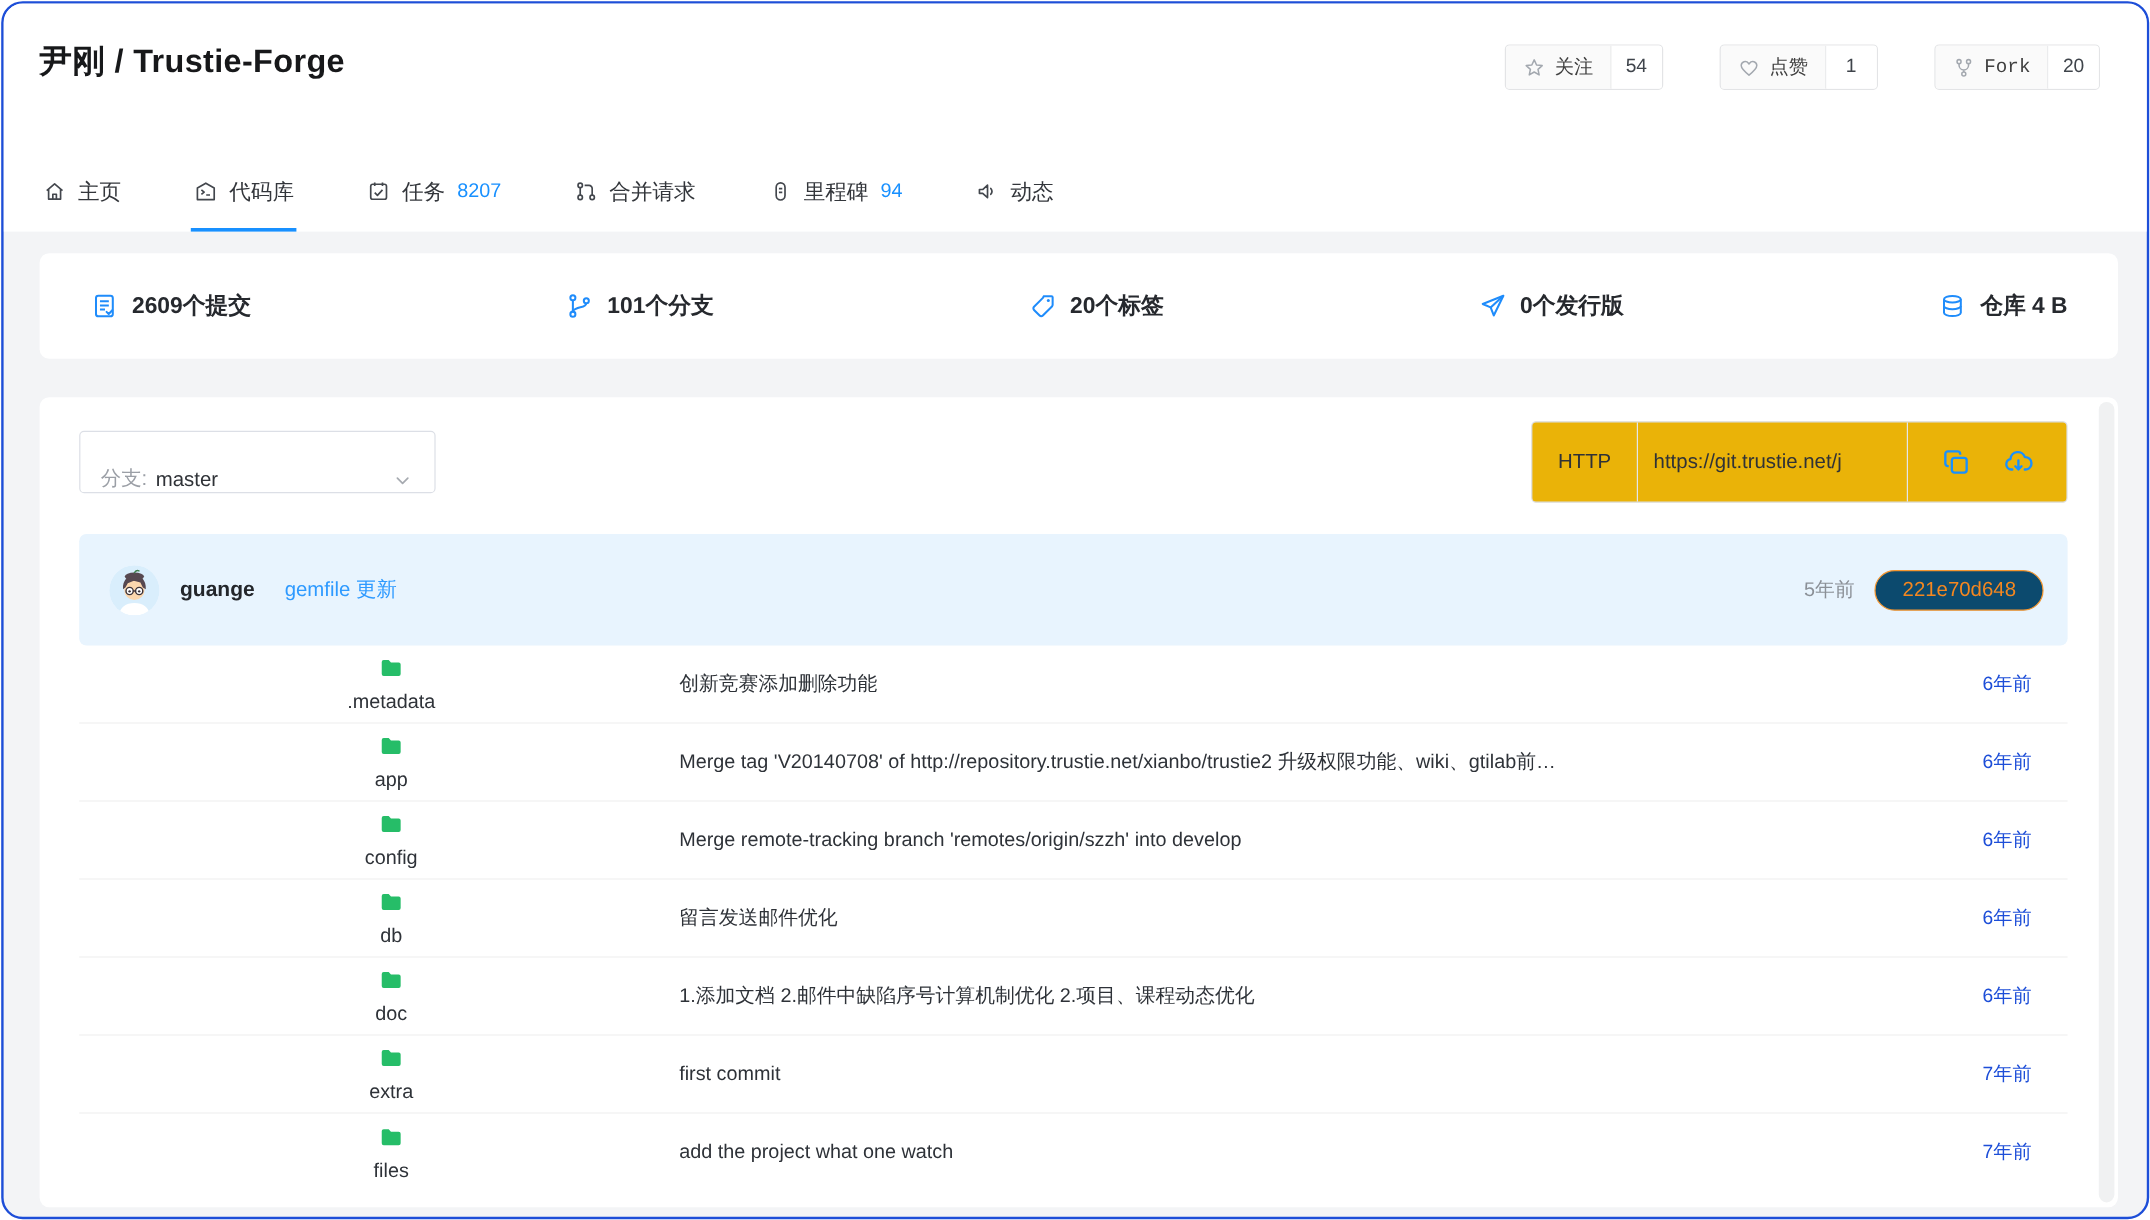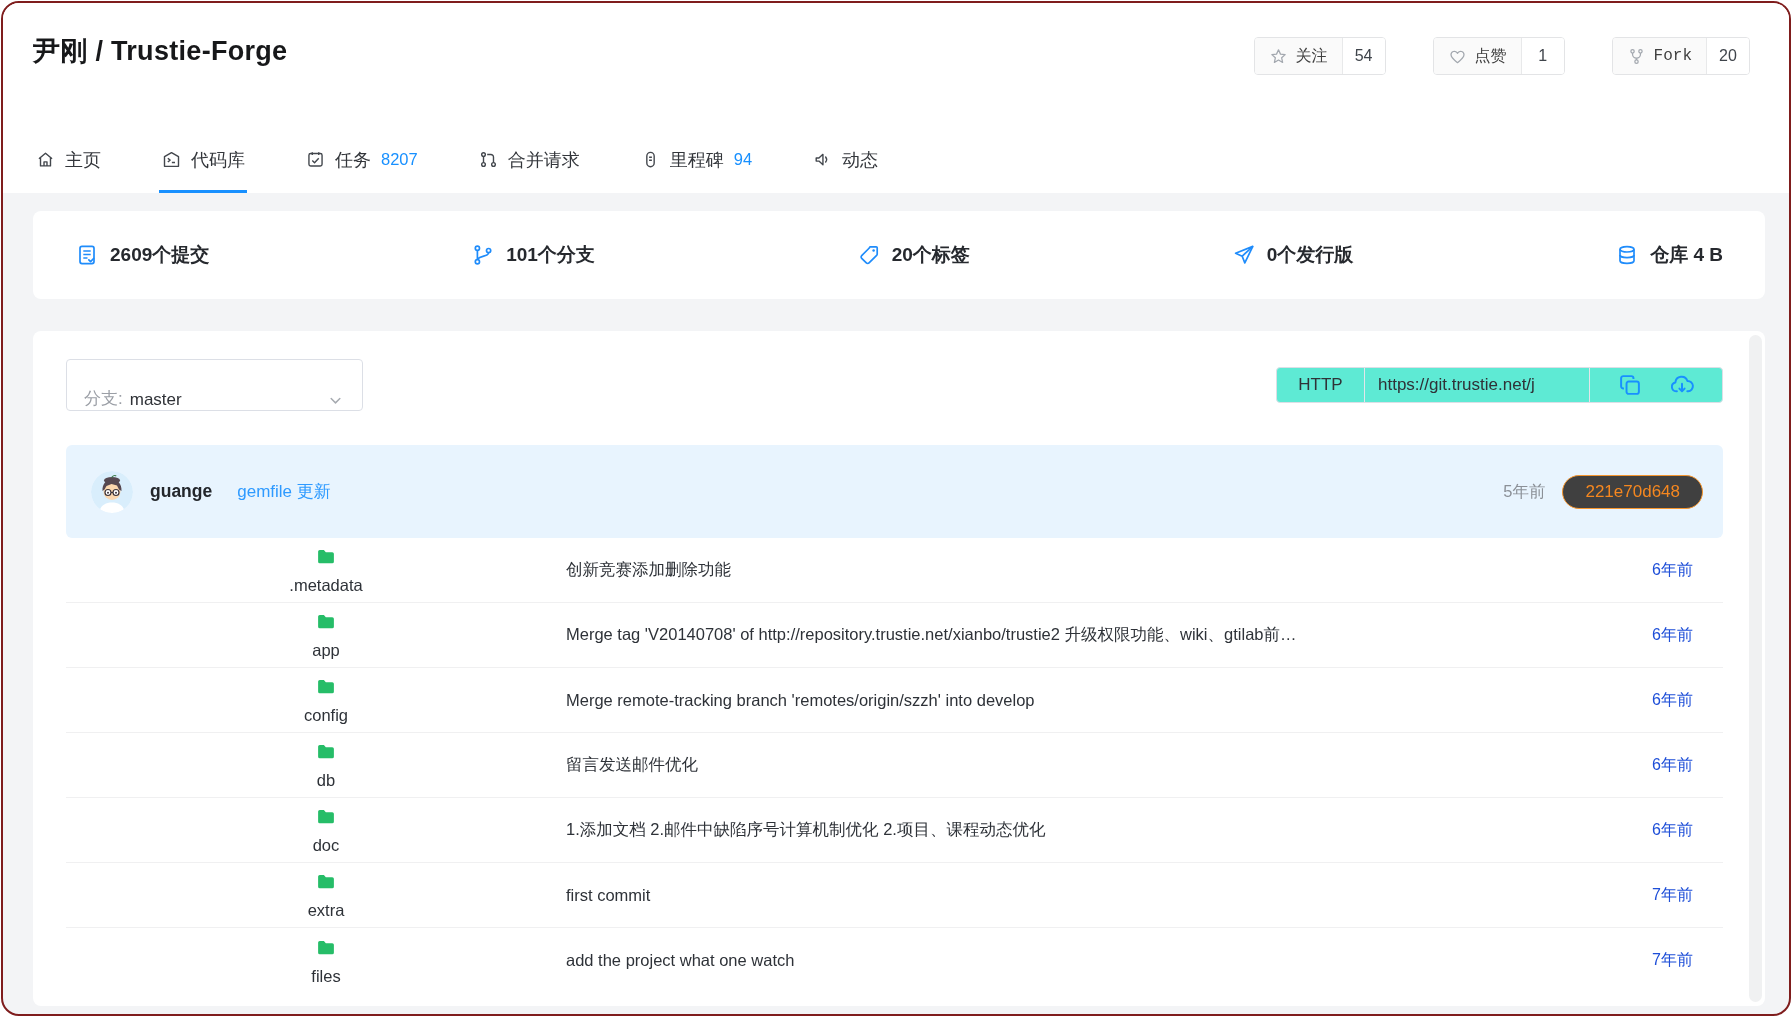--- a/index.html
+++ b/index.html
@@ -1,19 +1,19 @@
 <!DOCTYPE html>
 <html><head>
 <meta charset="utf-8">
 <style>
   html,body{margin:0;padding:0;background:#fff;width:1792px;height:1017px;
     font-family:"Liberation Sans","DejaVu Sans",sans-serif;-webkit-font-smoothing:antialiased;}
   *{box-sizing:border-box;}
   .window{position:absolute;left:1px;top:1px;width:1790px;height:1015px;
-    border:2px solid #7f1d1d;border-radius:18px;background:#f3f4f6;overflow:hidden;}
+    border:2px solid #1d4ed8;border-radius:18px;background:#f3f4f6;overflow:hidden;}
   
   .header{position:relative;background:#fff;height:190px;width:100%;}
   .page-title{position:absolute;left:30px;top:30px;font-size:27px;font-weight:600;color:#17181a;letter-spacing:.3px;}
   .actions{position:absolute;top:34px;right:39px;display:flex;gap:47px;}
   .act-btn{display:flex;height:38px;border:1px solid #e3e4e6;border-radius:4px;overflow:hidden;background:#fff;cursor:pointer;}
   .act-label{display:flex;align-items:center;gap:8px;padding:0 14px;background:#fafafa;border-right:1px solid #e8e9ea;font-size:16px;color:#404040;font-family:Liberation Mono, monospace;}
   .act-label svg{width:19px;height:19px;color:#a3a8af;}
   .act-count{display:flex;align-items:center;justify-content:center;min-width:42px;padding:0 10px;font-size:16px;color:#3f444b;background:#fff;}
   .tabs{position:absolute;left:30px;bottom:0;display:flex;gap:56px;}
   .tab{display:flex;align-items:center;gap:9px;height:64px;padding:0 2px;font-size:18px;color:#33363b;
@@ -29,36 +29,36 @@
   
   .main-card{position:absolute;left:30px;top:328px;width:1732px;height:675px;background:#fff;border-radius:8px;
     padding:0 42px 0 33px;overflow:hidden;}
   .card-scroll{position:absolute;right:3px;top:4px;bottom:4px;width:13px;background:#f0f1f2;border-radius:7px;}
   .toolbar{margin-top:28px;height:52px;display:flex;justify-content:space-between;align-items:center;}
   .branch-select{width:297px;height:52px;border:1px solid #dcdfe6;border-radius:4px;background:#fff;
     display:flex;align-items:flex-end;padding:0 17px;font-size:17px;cursor:pointer;}
   .branch-label{color:#9b9fa6;}
   .branch-value{color:#2f3237;margin-left:7px;}
   .branch-select svg{width:19px;height:19px;color:#a6aab0;margin-left:auto;}
-  .clone-group{width:447px;height:36px;border:1px solid #dcdfe6;border-radius:4px;background:#5eead4;display:flex;align-items:stretch;}
+  .clone-group{width:447px;height:68px;border:1px solid #dcdfe6;border-radius:4px;background:#eab308;display:flex;align-items:stretch;}
   .clone-proto{width:88px;display:flex;align-items:center;justify-content:center;font-size:17px;color:#2f3237;
     border-right:1px solid #e3e6ea;cursor:pointer;}
   .clone-url{flex:1;display:flex;align-items:center;padding:0 13px;font-size:17px;color:#2f3237;
     white-space:nowrap;overflow:hidden;border-right:1px solid #e3e6ea;cursor:text;}
   .clone-icons{width:132px;display:flex;align-items:center;justify-content:space-evenly;}
   .clone-icons svg{width:26px;height:26px;color:#1890ff;cursor:pointer;}
   
   .commit-banner{margin-top:34px;height:93px;background:#e8f4fe;border-radius:6px;display:flex;align-items:center;
     padding:0 20px 0 25px;}
   .avatar{width:42px;height:42px;border-radius:50%;overflow:hidden;flex:0 0 auto;cursor:pointer;}
   .commit-author{margin-left:17px;font-size:17.5px;font-weight:700;color:#23262b;cursor:pointer;}
   .commit-msg{margin-left:25px;font-size:17px;color:#2e9aff;cursor:pointer;}
   .commit-time{margin-left:auto;font-size:16.5px;color:#8b9097;}
   .commit-hash{margin-left:17px;height:34px;padding:0 22px;display:flex;align-items:center;border:1.5px solid #f5962f;
-    border-radius:17px;background:#404040;color:#f5871f;font-size:17px;cursor:pointer;}
+    border-radius:17px;background:#0c4a6e;color:#f5871f;font-size:17px;cursor:pointer;}
   
   .frow{height:65px;display:flex;align-items:center;border-bottom:1px solid #f0f0f1;}
   .frow:last-child{border-bottom:none;}
   .fname{width:500px;display:flex;align-items:center;gap:9px;padding-left:20px;font-size:16.5px;font-weight:500;
     color:#2e3238;cursor:pointer;flex-direction:column;}
   .fname svg{width:22px;height:22px;color:#26bd68;flex:0 0 auto;}
   .fmsg{flex:1;font-size:16.5px;color:#2e3238;white-space:nowrap;overflow:hidden;text-overflow:ellipsis;
     padding-right:30px;cursor:pointer;}
   .ftime{width:150px;text-align:right;padding-right:30px;font-size:16px;color:#1d4ed8;white-space:nowrap;}
   .frow.partial{height:65px;border-bottom:none;}

